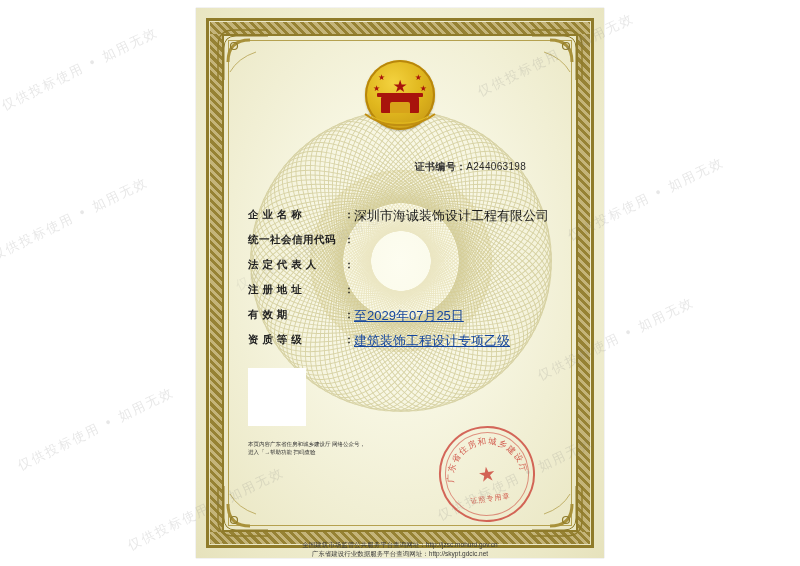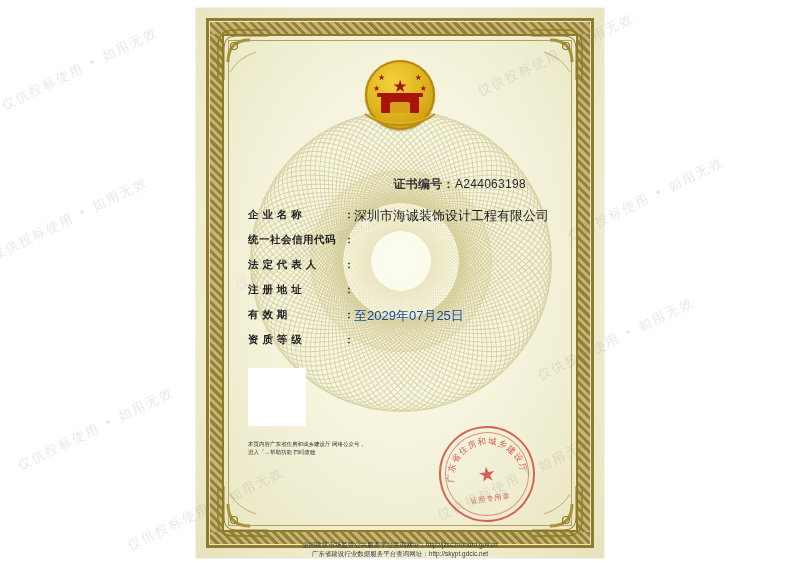--- a/index.html
+++ b/index.html
@@ -196,22 +196,22 @@
     font-family: "DejaVu Sans", "Liberation Sans", sans-serif;
     font-size: 27px;
     font-weight: bold;
     letter-spacing: 3px;
     color: #6e3c1b;
     text-shadow: 0 1px 0 rgba(255,255,255,.7);
   }
   #cert-number {
     position: absolute;
     right: 78px;
-    top: 168px;
-    font-size: 12px;
+    top: 152px;
+    font-size: 10px;
     color: #2f2f2f;
     letter-spacing: .3px;
     white-space: nowrap;
   }
   #cert-number .lbl { font-weight: bold; color: #333; }
   #cert-number .val { color: #2a2a2a; }
 
   
   #fields {
     position: absolute;
@@ -245,21 +245,21 @@
     color: #1b1b1b;
     line-height: 13px;
     word-break: break-all;
   }
   .field-sub {
     font-size: 8.5px;
     color: #1b4b8f;
     line-height: 12px;
     margin-top: 1px;
   }
-  .value-blue { color: #16479d; }
+  .value-blue { color: #16479d; text-decoration: underline; }
 
   
   #qr {
     position: absolute;
     left: 52px;
     top: 360px;
     width: 58px;
     height: 58px;
     background: #ffffff;
     padding: 2px;
@@ -592,20 +592,21 @@
         <div class="field-label">有 效 期</div>
         <div class="field-colon">：</div>
         <div style="flex:1 1 auto;">
           <div class="field-value value-blue">至2029年07月25日</div>
         </div>
       </div>
 
       <div class="field-row">
         <div class="field-label">资 质 等 级</div>
         <div class="field-colon">：</div>
+        <div class="field-value value-blue">建筑装饰工程设计专项乙级</div>
       </div>
 
     </div>
 
     <div id="qr">
       <div class="qrgrid" id="qrgrid"><span></span><span></span><span></span><span></span><span></span><span></span><span></span><span class="w"></span><span class="w"></span><span></span><span class="w"></span><span class="w"></span><span></span><span class="w"></span><span></span><span></span><span></span><span></span><span></span><span></span><span></span><span></span><span class="w"></span><span class="w"></span><span class="w"></span><span class="w"></span><span class="w"></span><span></span><span class="w"></span><span class="w"></span><span class="w"></span><span></span><span class="w"></span><span class="w"></span><span class="w"></span><span></span><span class="w"></span><span class="w"></span><span class="w"></span><span class="w"></span><span class="w"></span><span></span><span></span><span class="w"></span><span></span><span></span><span></span><span class="w"></span><span></span><span class="w"></span><span></span><span></span><span></span><span></span><span class="w"></span><span class="w"></span><span></span><span class="w"></span><span></span><span></span><span></span><span class="w"></span><span></span><span></span><span class="w"></span><span></span><span></span><span></span><span class="w"></span><span></span><span class="w"></span><span></span><span></span><span></span><span class="w"></span><span class="w"></span><span class="w"></span><span></span><span class="w"></span><span></span><span></span><span></span><span class="w"></span><span></span><span></span><span class="w"></span><span></span><span></span><span></span><span class="w"></span><span></span><span class="w"></span><span class="w"></span><span></span><span class="w"></span><span></span><span class="w"></span><span class="w"></span><span></span><span class="w"></span><span></span><span></span><span></span><span class="w"></span><span></span><span></span><span class="w"></span><span class="w"></span><span class="w"></span><span class="w"></span><span class="w"></span><span></span><span class="w"></span><span class="w"></span><span></span><span class="w"></span><span></span><span></span><span class="w"></span><span></span><span class="w"></span><span class="w"></span><span class="w"></span><span class="w"></span><span class="w"></span><span></span><span></span><span></span><span></span><span></span><span></span><span></span><span></span><span class="w"></span><span class="w"></span><span></span><span class="w"></span><span class="w"></span><span class="w"></span><span class="w"></span><span></span><span></span><span></span><span></span><span></span><span></span><span></span><span class="w"></span><span class="w"></span><span class="w"></span><span class="w"></span><span class="w"></span><span class="w"></span><span class="w"></span><span class="w"></span><span></span><span></span><span></span><span></span><span class="w"></span><span class="w"></span><span class="w"></span><span class="w"></span><span class="w"></span><span class="w"></span><span class="w"></span><span class="w"></span><span class="w"></span><span class="w"></span><span></span><span class="w"></span><span class="w"></span><span></span><span></span><span class="w"></span><span class="w"></span><span></span><span></span><span></span><span class="w"></span><span class="w"></span><span></span><span></span><span class="w"></span><span class="w"></span><span></span><span class="w"></span><span class="w"></span><span class="w"></span><span></span><span class="w"></span><span></span><span class="w"></span><span class="w"></span><span></span><span></span><span></span><span class="w"></span><span></span><span class="w"></span><span></span><span class="w"></span><span class="w"></span><span></span><span class="w"></span><span></span><span class="w"></span><span></span><span class="w"></span><span class="w"></span><span></span><span class="w"></span><span class="w"></span><span></span><span class="w"></span><span class="w"></span><span></span><span class="w"></span><span></span><span></span><span class="w"></span><span></span><span class="w"></span><span class="w"></span><span></span><span class="w"></span><span class="w"></span><span></span><span class="w"></span><span></span><span></span><span class="w"></span><span></span><span></span><span></span><span></span><span class="w"></span><span class="w"></span><span class="w"></span><span></span><span></span><span class="w"></span><span class="w"></span><span class="w"></span><span class="w"></span><span class="w"></span><span></span><span class="w"></span><span class="w"></span><span class="w"></span><span class="w"></span><span></span><span class="w"></span><span class="w"></span><span></span><span class="w"></span><span></span><span class="w"></span><span></span><span></span><span></span><span></span><span></span><span></span><span></span><span></span><span></span><span></span><span></span><span class="w"></span><span></span><span class="w"></span><span></span><span class="w"></span><span class="w"></span><span class="w"></span><span class="w"></span><span class="w"></span><span class="w"></span><span class="w"></span><span class="w"></span><span></span><span></span><span></span><span class="w"></span><span class="w"></span><span></span><span></span><span></span><span class="w"></span><span class="w"></span><span></span><span class="w"></span><span class="w"></span><span></span><span></span><span></span><span></span><span></span><span></span><span></span><span class="w"></span><span class="w"></span><span></span><span></span><span></span><span class="w"></span><span class="w"></span><span></span><span class="w"></span><span></span><span class="w"></span><span></span><span></span><span class="w"></span><span></span><span class="w"></span><span class="w"></span><span class="w"></span><span class="w"></span><span class="w"></span><span></span><span class="w"></span><span></span><span class="w"></span><span class="w"></span><span></span><span class="w"></span><span class="w"></span><span></span><span class="w"></span><span></span><span></span><span class="w"></span><span></span><span class="w"></span><span></span><span class="w"></span><span></span><span></span><span></span><span class="w"></span><span></span><span class="w"></span><span></span><span></span><span class="w"></span><span class="w"></span><span class="w"></span><span class="w"></span><span></span><span class="w"></span><span class="w"></span><span class="w"></span><span class="w"></span><span class="w"></span><span></span><span></span><span class="w"></span><span></span><span></span><span></span><span class="w"></span><span></span><span class="w"></span><span class="w"></span><span></span><span class="w"></span><span></span><span></span><span></span><span></span><span></span><span></span><span class="w"></span><span></span><span class="w"></span><span></span><span></span><span class="w"></span><span></span><span></span><span></span><span class="w"></span><span></span><span class="w"></span><span class="w"></span><span></span><span></span><span class="w"></span><span class="w"></span><span></span><span></span><span></span><span class="w"></span><span class="w"></span><span></span><span></span><span class="w"></span><span></span><span class="w"></span><span class="w"></span><span class="w"></span><span class="w"></span><span class="w"></span><span></span><span class="w"></span><span class="w"></span><span class="w"></span><span></span><span></span><span></span><span class="w"></span><span></span><span class="w"></span><span></span><span class="w"></span><span class="w"></span><span></span><span class="w"></span><span></span><span></span><span></span><span></span><span></span><span></span><span></span><span class="w"></span><span></span><span class="w"></span><span class="w"></span><span></span><span class="w"></span><span></span><span></span><span class="w"></span><span></span><span class="w"></span><span class="w"></span><span></span><span class="w"></span></div>
     </div>
     <div id="qr-note">本页内容广东省住房和城乡建设厅
 网络公众号，进入「→帮助功能
 扫码查验</div>

